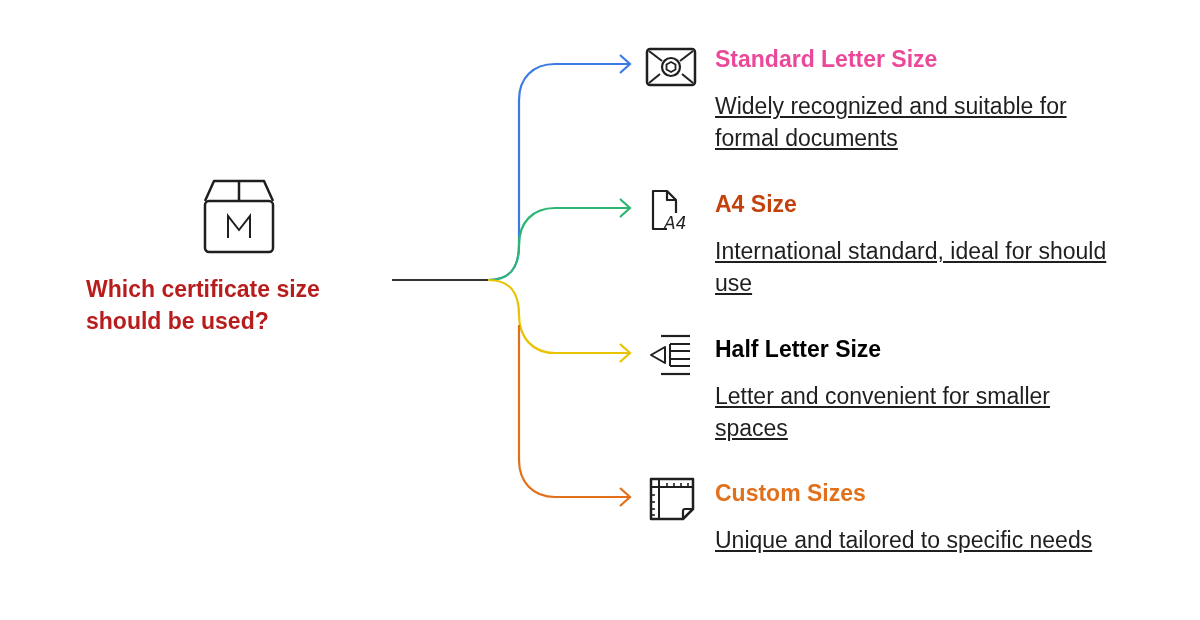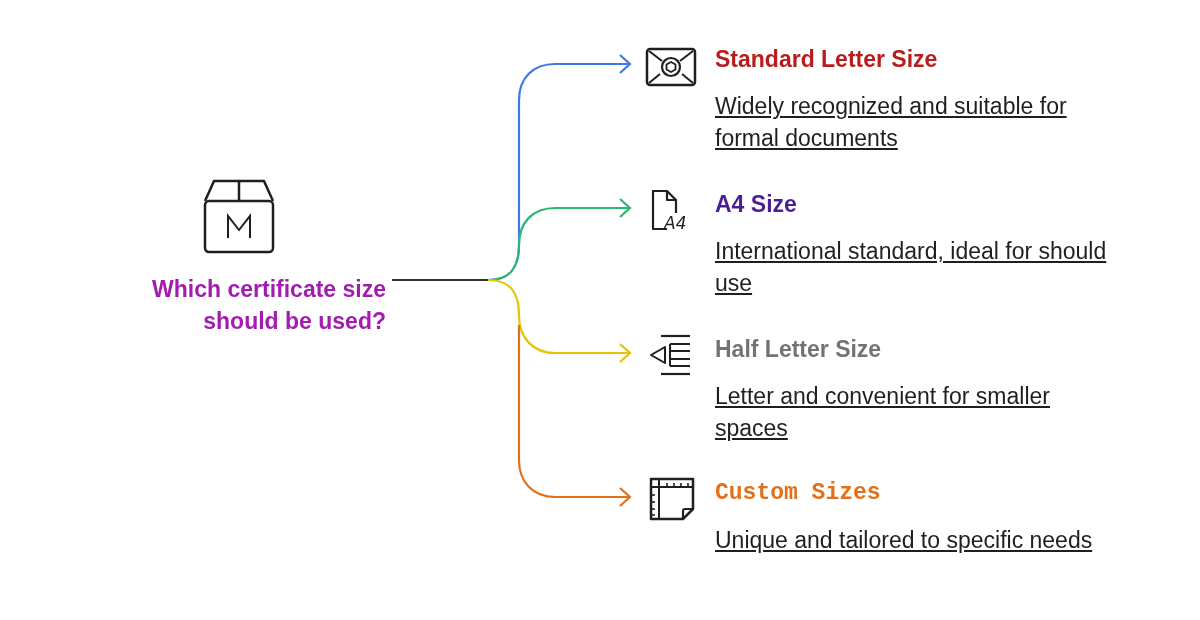--- a/index.html
+++ b/index.html
@@ -1,21 +1,21 @@
 <!DOCTYPE html>
 <html><head>
   <meta charset="utf-8">
   <style>
     html, body { margin: 0; padding: 0; background: #ffffff; }
     body { width: 1200px; height: 620px; position: relative; overflow: hidden;
            font-family: "Liberation Sans", sans-serif; color: #1f1f1f; }
     .connectors { position: absolute; left: 0; top: 0; width: 1200px; height: 620px; }
     .root-icon { position: absolute; left: 201px; top: 177px; width: 76px; width: 76px; height: 78px; }
-    .root-question { position: absolute; left: 86px; top: 273px; width: 300px; text-align: right;
-                     font-size: 23px; font-weight: 700; line-height: 32px; color: #a21caf; }
+    .root-question { position: absolute; left: 86px; top: 273px; width: 300px; text-align: left;
+                     font-size: 23px; font-weight: 700; line-height: 32px; color: #b91c1c; }
     .option { position: absolute; left: 645px; width: 540px; }
     .opt-icon { position: absolute; left: 0; top: 0; width: 52px; height: 52px; font-style: italic; }
     .opt-title { position: absolute; left: 70px; top: 0; font-size: 23px; font-weight: 700; line-height: 30px; white-space: nowrap; }
     .opt-desc { position: absolute; left: 70px; top: 46px; width: 400px; font-size: 23px; line-height: 32px; color: #1f1f1f; text-decoration: underline; }
   </style>
 </head>
 <body>
 
 <svg class="connectors" viewBox="0 0 1200 620">
 
@@ -49,65 +49,65 @@
     <svg width="52" height="42" viewBox="0 0 52 42" style="margin-top:3px;">
       <rect x="2" y="2" width="48" height="36" rx="3" fill="none" stroke="#1f1f1f" stroke-width="2.5"></rect>
       <line x1="4" y1="4" x2="17" y2="14" stroke="#1f1f1f" stroke-width="2"></line>
       <line x1="48" y1="4" x2="35" y2="14" stroke="#1f1f1f" stroke-width="2"></line>
       <line x1="4" y1="36" x2="15" y2="27" stroke="#1f1f1f" stroke-width="2"></line>
       <line x1="48" y1="36" x2="37" y2="27" stroke="#1f1f1f" stroke-width="2"></line>
       <circle cx="26" cy="20" r="9" fill="none" stroke="#1f1f1f" stroke-width="2.2"></circle>
       <polygon points="26,15 30.5,17.5 30.5,22.5 26,25 21.5,22.5 21.5,17.5" fill="none" stroke="#1f1f1f" stroke-width="1.8"></polygon>
     </svg>
   </div>
-  <div class="opt-title" style="color:#b91c1c;">Standard Letter Size</div>
+  <div class="opt-title" style="color:#ec4899;">Standard Letter Size</div>
   <div class="opt-desc">Widely recognized and suitable for formal documents</div>
 </div>
 
 <div class="option" style="top:189px;">
   <div class="opt-icon">
     <svg width="52" height="52" viewBox="0 0 52 52" style="margin-top:-4px;">
       <path d="M22 44 L8 44 L8 6 L22 6 L31 15 L31 28" fill="none" stroke="#1f1f1f" stroke-width="2.2" stroke-linejoin="round"></path>
       <path d="M22 6 L22 15 L31 15" fill="none" stroke="#1f1f1f" stroke-width="2.2" stroke-linejoin="round"></path>
       <text x="19" y="44" font-family="DejaVu Sans, sans-serif" font-size="17" fill="#1f1f1f">A4</text>
     </svg>
   </div>
-  <div class="opt-title" style="color:#4c1d95;">A4 Size</div>
+  <div class="opt-title" style="color:#c2410c;">A4 Size</div>
   <div class="opt-desc">International standard, ideal for should use</div>
 </div>
 
 <div class="option" style="top:334px;">
   <div class="opt-icon">
     <svg width="52" height="52" viewBox="0 0 52 52" style="margin-top:-5px;">
       <line x1="16" y1="7" x2="45" y2="7" stroke="#1f1f1f" stroke-width="2.2"></line>
       <line x1="16" y1="45" x2="45" y2="45" stroke="#1f1f1f" stroke-width="2.2"></line>
       <line x1="25" y1="15" x2="25" y2="37" stroke="#1f1f1f" stroke-width="2"></line>
       <line x1="25" y1="15" x2="45" y2="15" stroke="#1f1f1f" stroke-width="2"></line>
       <line x1="25" y1="22" x2="45" y2="22" stroke="#1f1f1f" stroke-width="2"></line>
       <line x1="25" y1="30" x2="45" y2="30" stroke="#1f1f1f" stroke-width="2"></line>
       <line x1="25" y1="37" x2="45" y2="37" stroke="#1f1f1f" stroke-width="2"></line>
       <path d="M20 18 L6 26 L20 34 Z" fill="none" stroke="#1f1f1f" stroke-width="2" stroke-linejoin="round"></path>
     </svg>
   </div>
-  <div class="opt-title" style="color:#737373;">Half Letter Size</div>
+  <div class="opt-title" style="color:#000000;">Half Letter Size</div>
   <div class="opt-desc">Letter and convenient for smaller spaces</div>
 </div>
 
 <div class="option" style="top:478px;">
   <div class="opt-icon">
     <svg width="52" height="52" viewBox="0 0 52 52" style="margin-top:-5px;">
       <path d="M6 6 L48 6 L48 36 L38 46 L6 46 Z" fill="none" stroke="#1f1f1f" stroke-width="2.5" stroke-linejoin="round"></path>
       <path d="M48 36 L40 36 Q38 36 38 38 L38 46" fill="none" stroke="#1f1f1f" stroke-width="2.2"></path>
       <line x1="6" y1="14" x2="48" y2="14" stroke="#1f1f1f" stroke-width="2"></line>
       <line x1="14" y1="6" x2="14" y2="46" stroke="#1f1f1f" stroke-width="2"></line>
       <line x1="22" y1="14" x2="22" y2="10" stroke="#1f1f1f" stroke-width="1.6"></line>
       <line x1="29" y1="14" x2="29" y2="10" stroke="#1f1f1f" stroke-width="1.6"></line>
       <line x1="36" y1="14" x2="36" y2="10" stroke="#1f1f1f" stroke-width="1.6"></line>
       <line x1="43" y1="14" x2="43" y2="10" stroke="#1f1f1f" stroke-width="1.6"></line>
       <line x1="6" y1="22" x2="10" y2="22" stroke="#1f1f1f" stroke-width="1.6"></line>
       <line x1="6" y1="29" x2="10" y2="29" stroke="#1f1f1f" stroke-width="1.6"></line>
       <line x1="6" y1="36" x2="10" y2="36" stroke="#1f1f1f" stroke-width="1.6"></line>
       <line x1="6" y1="42" x2="10" y2="42" stroke="#1f1f1f" stroke-width="1.6"></line>
     </svg>
   </div>
-  <div class="opt-title" style="color:#e2701a;font-family:Liberation Mono, monospace;">Custom Sizes</div>
+  <div class="opt-title" style="color:#e2701a;">Custom Sizes</div>
   <div class="opt-desc">Unique and tailored to specific needs</div>
 </div>
 
 </body></html>

